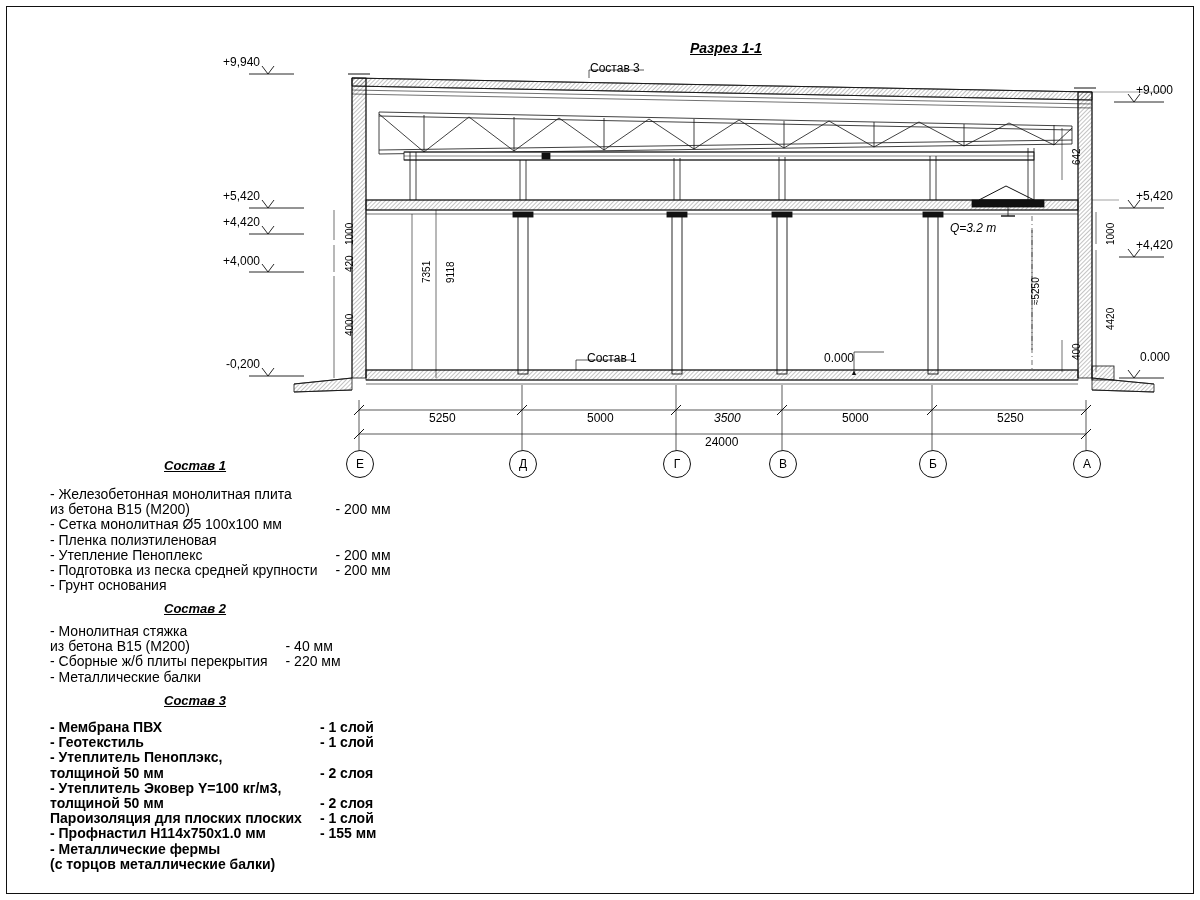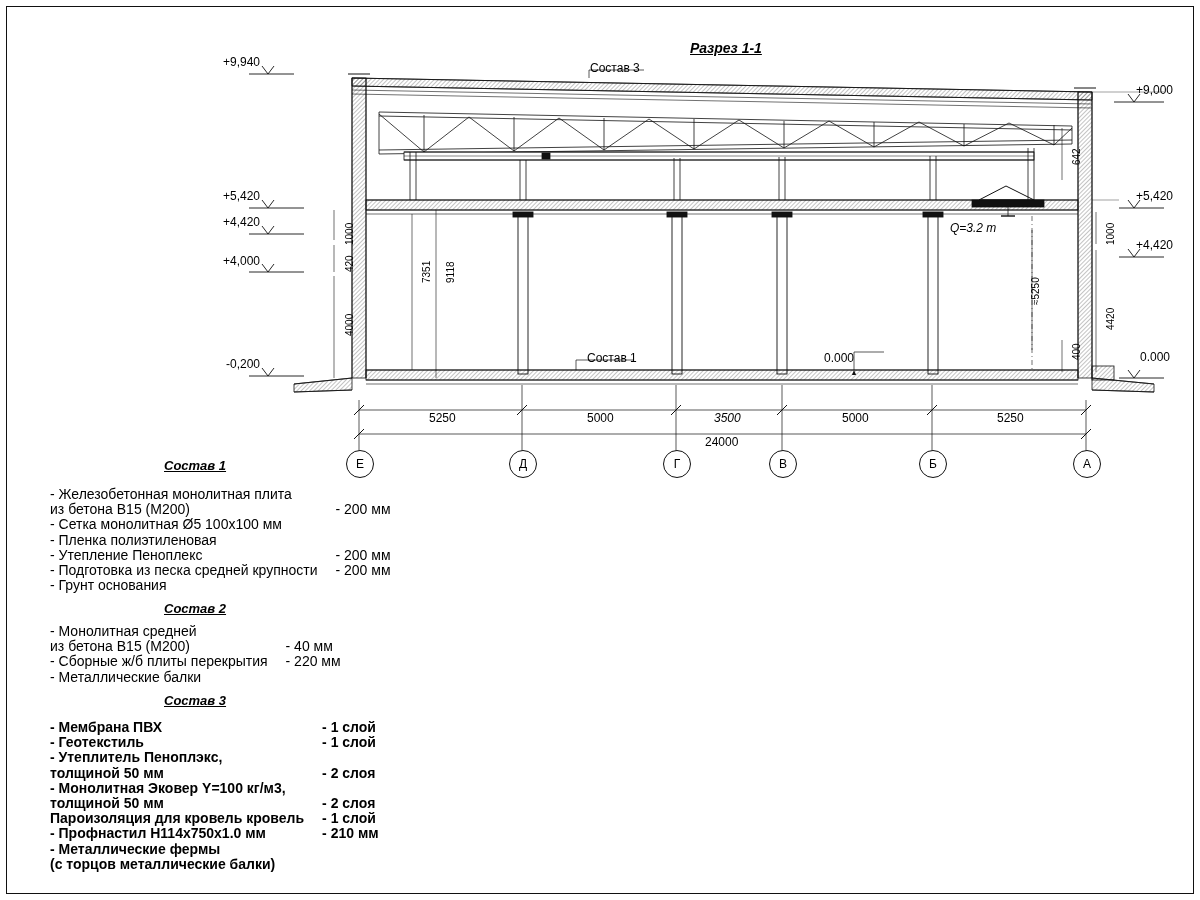--- a/index.html
+++ b/index.html
@@ -307,21 +307,21 @@
       </tr>
     </tbody>
       </table>
   </div>
 
   <div class="legend-title" style="left:160px;top:601px;font-style:italic;">Состав 2</div>
   <div class="legend" style="left:46px;top:624px;">
     <table>
       <tbody>
           <tr>
-        <td>- Монолитная средней</td>
+        <td>- Монолитная стяжка</td>
         <td class="val"></td>
       </tr>
       <tr>
         <td>   из бетона B15 (M200)</td>
         <td class="val">- 40 мм</td>
       </tr>
       <tr>
         <td>- Сборные ж/б плиты перекрытия</td>
         <td class="val">- 220 мм</td>
       </tr>
@@ -347,34 +347,34 @@
       </tr>
       <tr>
         <td>- Утеплитель Пеноплэкс,</td>
         <td class="val"></td>
       </tr>
       <tr>
         <td>   толщиной 50 мм</td>
         <td class="val">- 2 слоя</td>
       </tr>
       <tr>
-        <td>- Монолитная Эковер Y=100 кг/м3,</td>
+        <td>- Утеплитель Эковер Y=100 кг/м3,</td>
         <td class="val"></td>
       </tr>
       <tr>
         <td>   толщиной 50 мм</td>
         <td class="val">- 2 слоя</td>
       </tr>
       <tr>
-        <td>Пароизоляция для кровель кровель</td>
+        <td>Пароизоляция для плоских плоских</td>
         <td class="val">- 1 слой</td>
       </tr>
       <tr>
         <td>- Профнастил H114x750x1.0 мм</td>
-        <td class="val">- 210 мм</td>
+        <td class="val">- 155 мм</td>
       </tr>
       <tr>
         <td>- Металлические фермы</td>
         <td class="val"></td>
       </tr>
       <tr>
         <td>   (с торцов металлические балки)</td>
         <td class="val"></td>
       </tr>
     </tbody>

